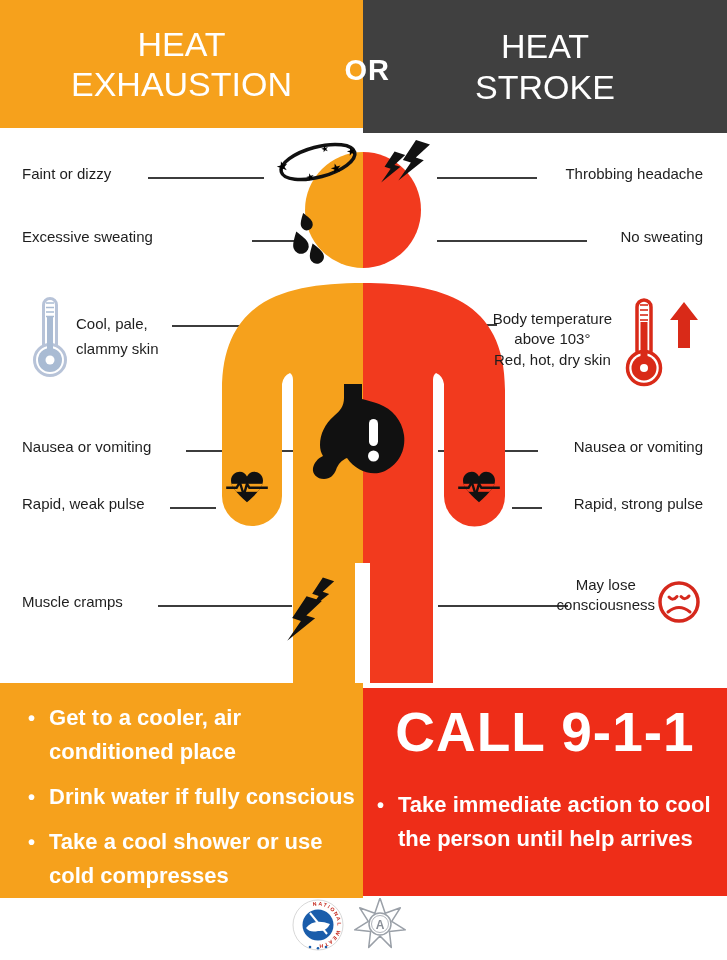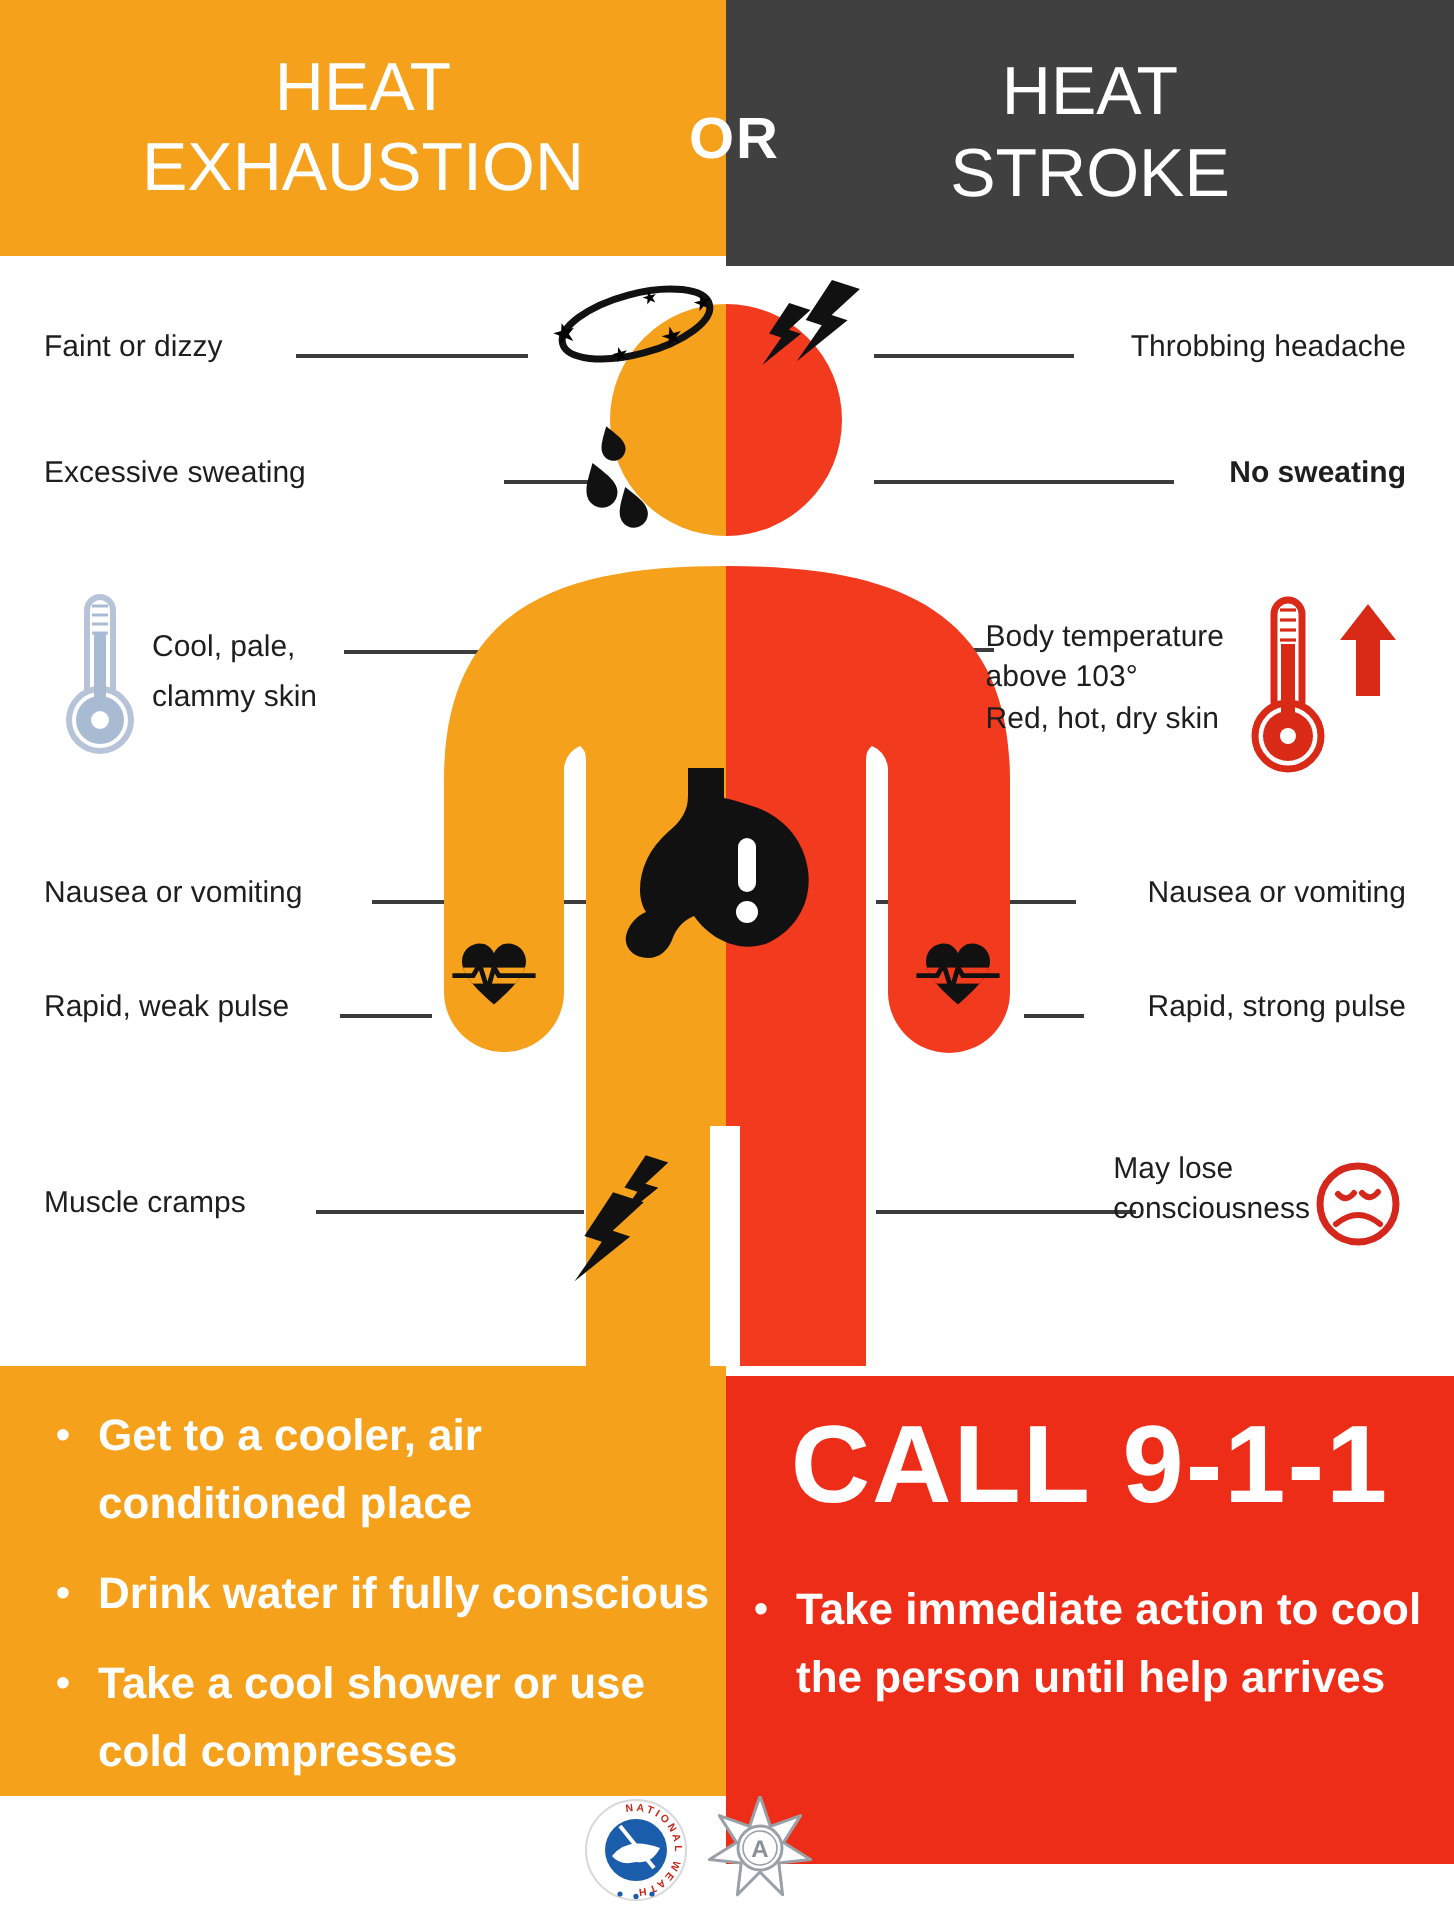--- a/index.html
+++ b/index.html
@@ -23,39 +23,39 @@
   .ln-l5{top:507px;left:170px;width:46px;}
   .ln-l6{top:605px;left:158px;width:134px;}
   .ln-r1{top:177px;left:437px;width:100px;}
   .ln-r2{top:240px;left:437px;width:150px;}
   .ln-r3{top:324px;left:455px;width:42px;}
   .ln-r4{top:450px;left:438px;width:100px;}
   .ln-r5{top:507px;left:512px;width:30px;}
   .ln-r6{top:605px;left:438px;width:130px;}
   
   .sym{position:absolute;font-size:15px;color:#1e1e1e;line-height:1.4;white-space:pre-line;z-index:5;}
-  .sym.right{text-align:left;}
+  .sym.right{text-align:center;}
   .sym-l1{left:22px;top:163px;} .sym-l2{left:22px;top:226px;}
   .sym-l3{left:76px;top:311px;line-height:1.67;}
   .sym-l4{left:22px;top:436px;} .sym-l5{left:22px;top:493px;} .sym-l6{left:22px;top:591px;}
-  .sym-r1{right:24px;top:163px;} .sym-r2{right:24px;top:226px;font-weight:bold;}
+  .sym-r1{right:24px;top:163px;} .sym-r2{right:24px;top:226px;}
   .sym-r3{right:115px;top:309px;line-height:1.36;}
   .sym-r4{right:24px;top:436px;} .sym-r5{right:24px;top:493px;}
   .sym-r6{right:72px;top:575px;line-height:1.36;}
   
   .figure-svg{position:absolute;left:0;top:0;z-index:3;pointer-events:none;}
   .mini-svg{position:absolute;z-index:4;}
   .thermo-cold{left:26px;top:294px;} .thermo-hot{left:612px;top:296px;}
   .sad-face{left:656px;top:579px;}
   .nws-logo{left:292px;top:899px;} .em-logo{left:354px;top:898px;}
   
   .panel{position:absolute;color:#fff;font-weight:bold;z-index:2;}
   .panel-left{left:0;top:683px;width:363px;height:215px;background:#F6A11C;
               padding:18px 0 0 28px;box-sizing:border-box;}
-  .panel-right{left:363px;top:688px;width:364px;height:244px;background:#EE2D18;}
+  .panel-right{left:363px;top:688px;width:364px;height:208px;background:#EE2D18;}
   .action{display:flex;gap:14px;margin-bottom:11px;font-size:22px;line-height:1.55;
           white-space:pre-line;}
   .action .dot{font-size:20px;line-height:1.7;}
   .call-title{position:absolute;left:0;top:12px;width:100%;text-align:center;
               font-size:55px;letter-spacing:1px;}
   .panel-right .action{position:absolute;left:14px;top:100px;width:340px;}
   .footer-strip{position:absolute;left:0;top:898px;width:727px;height:62px;background:#fff;z-index:1;}
 </style>
 </head>
 <body>

